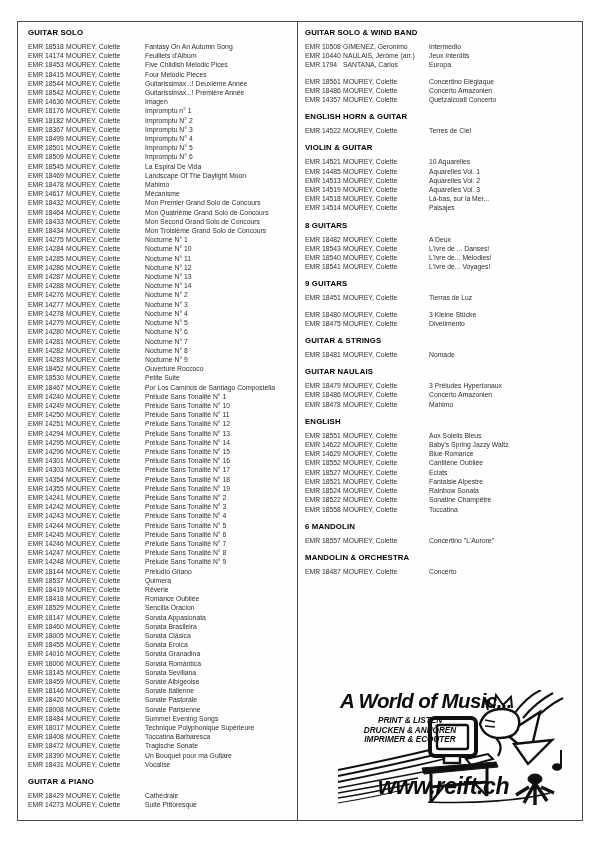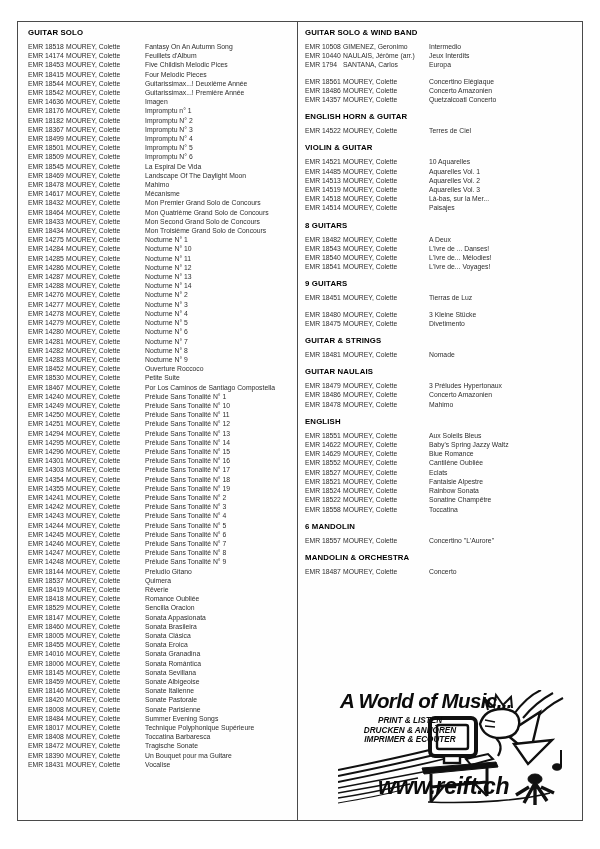--- a/index.html
+++ b/index.html
@@ -433,20 +433,33 @@
       </div>
       <div class="row">
         <span class="cell code">EMR 18390</span>
         <span class="cell composer">MOUREY, Colette</span>
         <span class="cell title">Un Bouquet pour ma Guitare</span>
       </div>
       <div class="row">
         <span class="cell code">EMR 18431</span>
         <span class="cell composer">MOUREY, Colette</span>
         <span class="cell title">Vocalise</span>
+      </div>
+    </div>
+    <div class="section">
+      <div class="section-heading">GUITAR &amp; PIANO</div>
+      <div class="row">
+        <span class="cell code">EMR 18429</span>
+        <span class="cell composer">MOUREY, Colette</span>
+        <span class="cell title">Cathédrale</span>
+      </div>
+      <div class="row">
+        <span class="cell code">EMR 14273</span>
+        <span class="cell composer">MOUREY, Colette</span>
+        <span class="cell title">Suite Pittoresque</span>
       </div>
     </div>
   </div>
 <div class="col col-right">
     <div class="section">
       <div class="section-heading">GUITAR SOLO &amp; WIND BAND</div>
       <div class="row">
         <span class="cell code">EMR 10508</span>
         <span class="cell composer">GIMENEZ, Geronimo</span>
         <span class="cell title">Intermedio</span>

